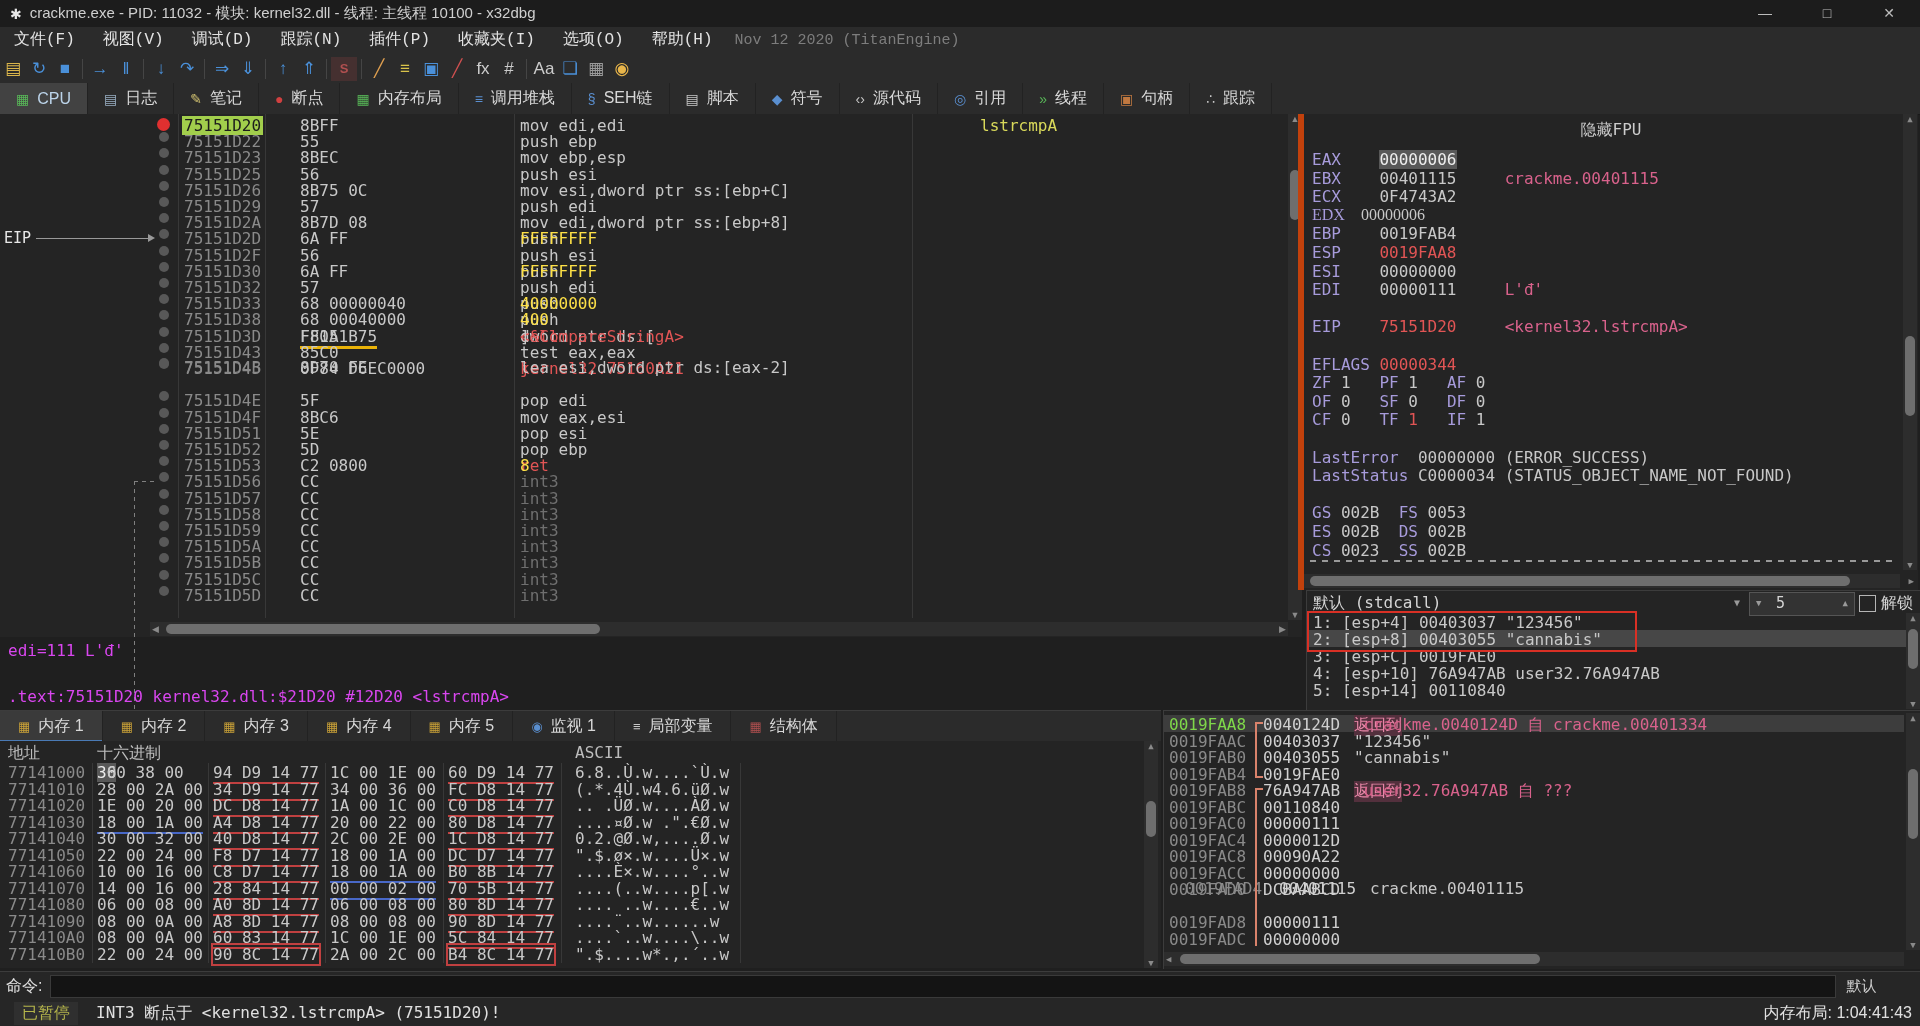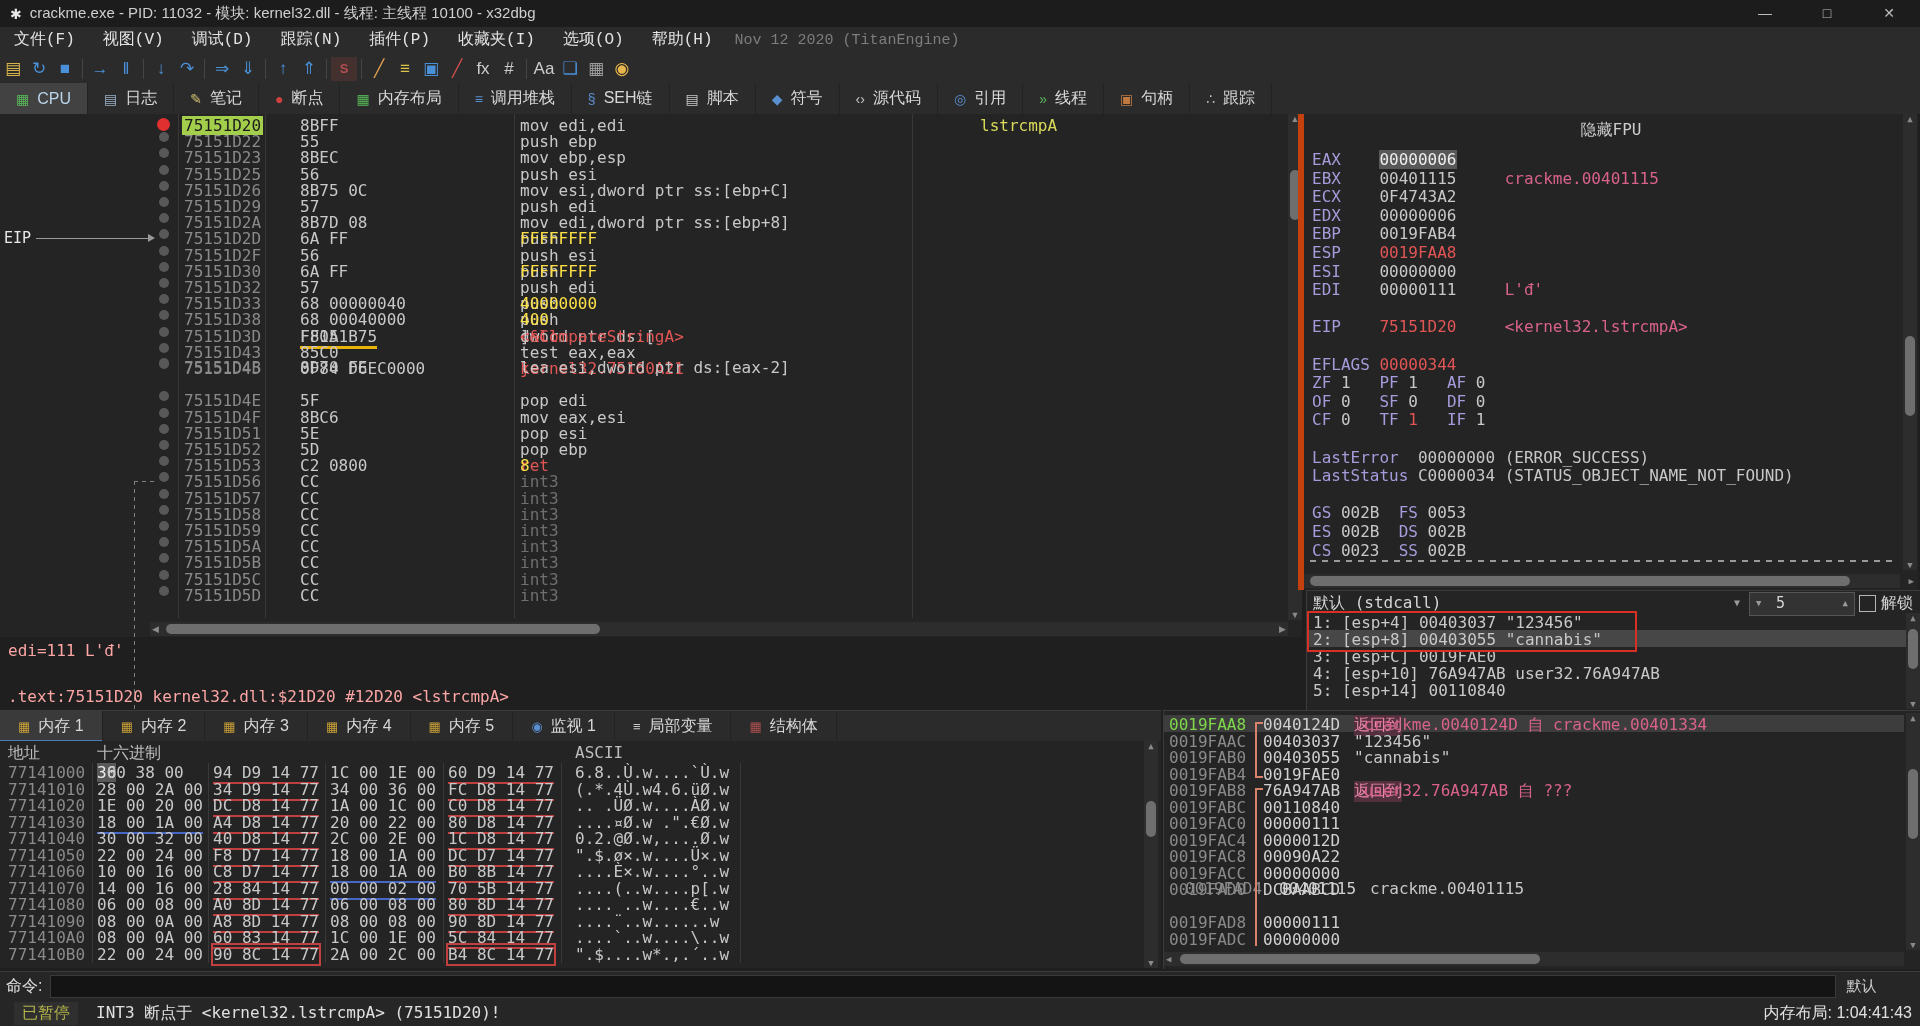--- a/index.html
+++ b/index.html
@@ -48,21 +48,21 @@
   .c-vsel{background:#585858;color:#ededed}
   .c-ul{border-bottom:3px solid #eab308}
   .c-ur{border-bottom:2px solid #c04040}
   .c-ub{border-bottom:2px solid #4868c8}
   .c-ubox{outline:2px solid #c04040}
   
   .sb{position:absolute;background:#2d2d2d;}
   .sb .thumb{position:absolute;background:#6e6e6e;border-radius:6px;}
   .sb .arr{position:absolute;color:#8a8a8a;font-size:9px;text-align:center;cursor:pointer;}
   
-  .infoline{position:absolute;font-size:16px;color:#fca5a5;}
+  .infoline{position:absolute;font-size:16px;color:#d946ef;}
   
   .regpane{position:absolute;left:1298px;top:114px;width:614px;height:476px;background:#242424;
            border-left:6px solid #c2410c;}
   .reghead{position:absolute;left:0;top:6px;width:100%;text-align:center;color:#cccccc;font-size:16px;}
   .regline{position:absolute;left:8px;white-space:pre;font-size:16px;height:18.6px;}
   .regdash{position:absolute;left:6px;top:446px;width:588px;height:2px;
            background:repeating-linear-gradient(90deg,#9a9a9a 0 6px,transparent 6px 12px);}
   
   .argspane{position:absolute;left:1306px;top:590px;width:614px;height:120px;background:#242424;
             border-left:1px solid #3c3c3c;border-top:1px solid #3c3c3c;}
@@ -455,21 +455,21 @@
 
   <div class="infoline mono" style="left:8px;top:641px">edi=111 L'đ'</div>
   <div class="infoline mono" style="left:8px;top:687px">.text:75151D20 kernel32.dll:$21D20 #12D20 &lt;lstrcmpA&gt;</div>
 
   <div class="regpane mono">
     <div class="reghead">隐藏FPU</div>
     <div id="reglines">
         <div class="regline" style="top: 36px;"><span class="c-lav">EAX    </span><span class="c-vsel">00000006</span></div>
         <div class="regline" style="top: 54.6px;"><span class="c-lav">EBX    </span><span class="c-t">00401115</span><span class="c-t">     </span><span class="c-rose">crackme.00401115</span></div>
         <div class="regline" style="top: 73.2px;"><span class="c-lav">ECX    </span><span class="c-t">0F4743A2</span></div>
-        <div class="regline" style="top: 91.8px;"><span class="c-lav">EDX    </span><span class="c-t">00000006</span></div>
+        <div class="regline" style="top: 91.8px; font-family: Liberation Serif, serif;"><span class="c-lav">EDX    </span><span class="c-t">00000006</span></div>
         <div class="regline" style="top: 110.4px;"><span class="c-lav">EBP    </span><span class="c-t">0019FAB4</span></div>
         <div class="regline" style="top: 129px;"><span class="c-lav">ESP    </span><span class="c-red">0019FAA8</span></div>
         <div class="regline" style="top: 147.6px;"><span class="c-lav">ESI    </span><span class="c-t">00000000</span></div>
         <div class="regline" style="top: 166.2px;"><span class="c-lav">EDI    </span><span class="c-t">00000111</span><span class="c-t">     </span><span class="c-rose">L'đ'</span></div>
         <div class="regline" style="top: 184.8px;">&nbsp;</div>
         <div class="regline" style="top: 203.4px;"><span class="c-lav">EIP    </span><span class="c-red">75151D20</span><span class="c-t">     </span><span class="c-rose">&lt;kernel32.lstrcmpA&gt;</span></div>
         <div class="regline" style="top: 222px;">&nbsp;</div>
         <div class="regline" style="top: 240.6px;"><span class="c-lav">EFLAGS </span><span class="c-red">00000344</span></div>
         <div class="regline" style="top: 259.2px;"><span class="c-lav">ZF</span><span class="c-t"> 1   </span><span class="c-lav">PF</span><span class="c-t"> 1   </span><span class="c-lav">AF</span><span class="c-t"> 0</span></div>
         <div class="regline" style="top: 277.8px;"><span class="c-lav">OF</span><span class="c-t"> 0   </span><span class="c-lav">SF</span><span class="c-t"> 0   </span><span class="c-lav">DF</span><span class="c-t"> 0</span></div>

